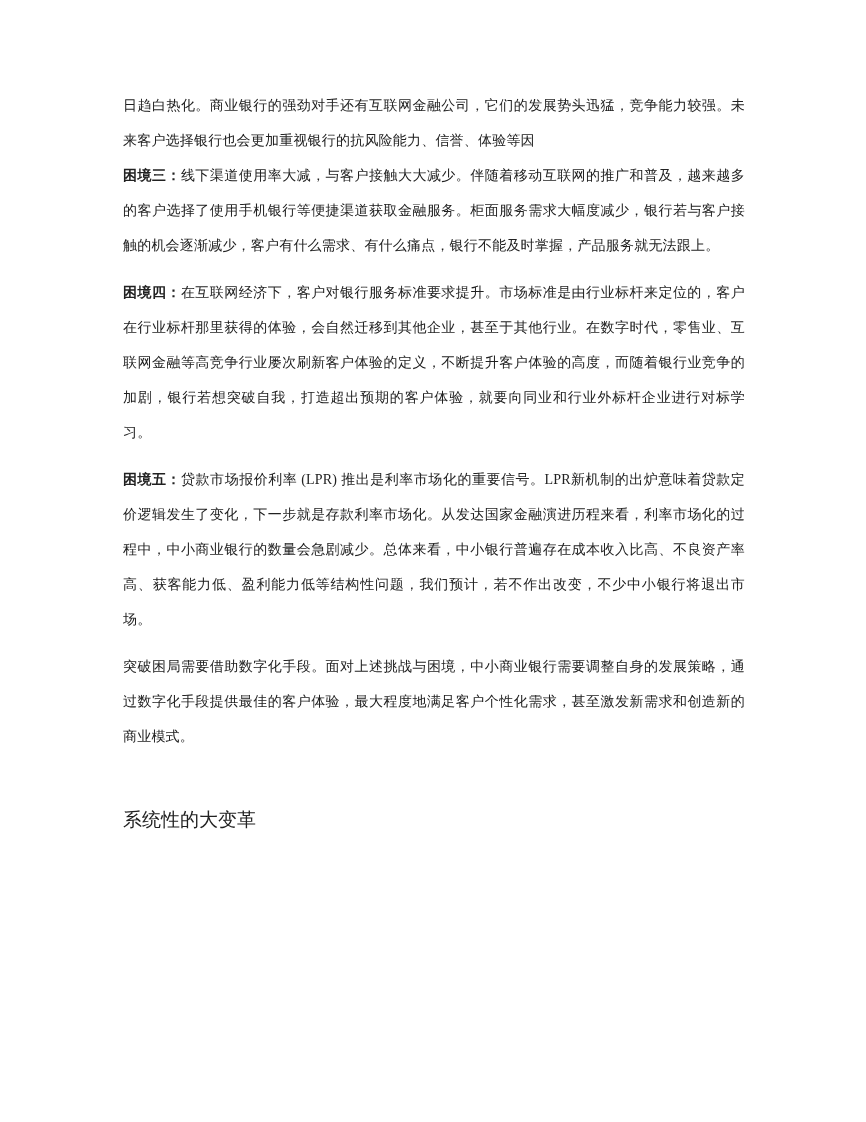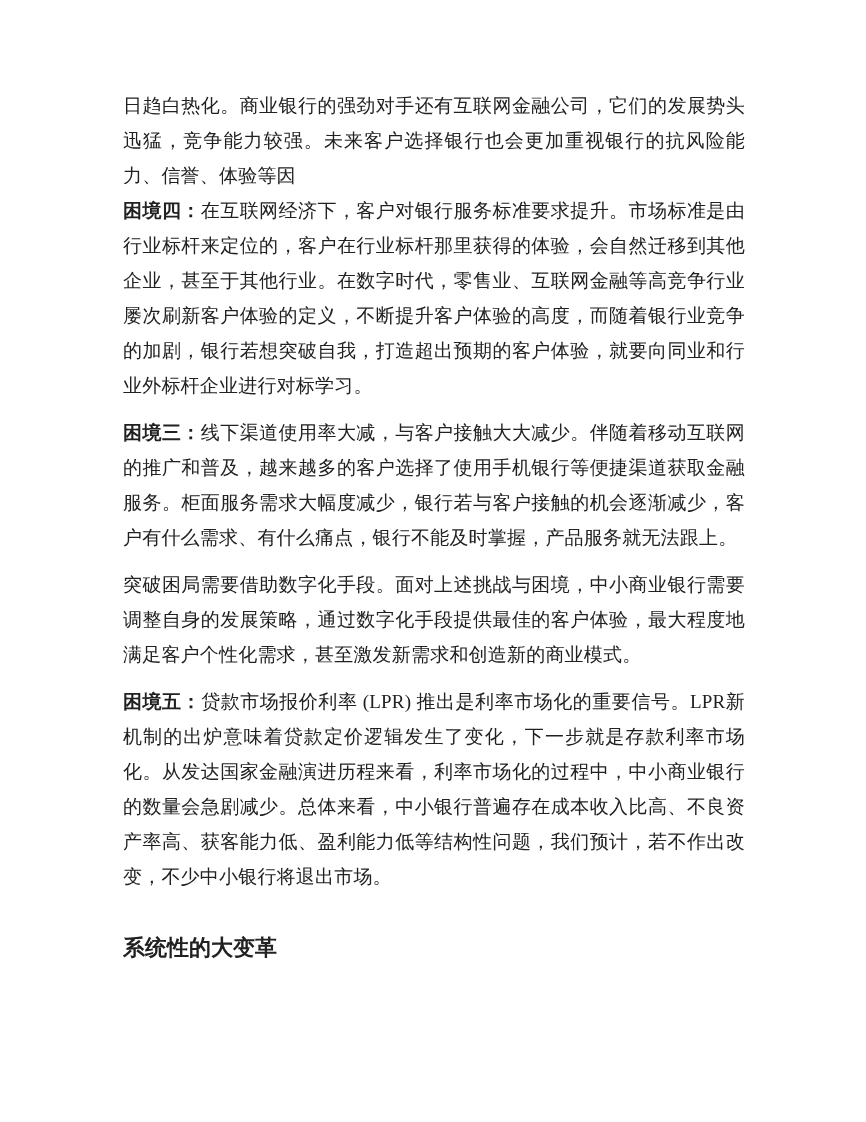--- a/index.html
+++ b/index.html
@@ -14,50 +14,50 @@
     font-family: "Liberation Serif", serif;
   }
   .page {
     position: absolute;
     left: 123px;
     top: 88px;
     width: 622px;
     color: #212121;
   }
   .para {
-    font-size: 19px;
+    font-size: 14px;
     line-height: 35px;
     text-align: justify;
     margin: 0 0 12px 0;
     letter-spacing: 0.2px;
   }
   .para.flush {
     margin-bottom: 0;
   }
   .para .lead {
     font-weight: bold;
   }
   .section-heading {
-    font-size: 22px;
+    font-size: 19px;
     line-height: 35px;
-    font-weight: bold;
-    margin: 36px 0 12px 0;
+    font-weight: normal;
+    margin: 48px 0 12px 0;
   }
 </style>
 </head>
 <body>
 
 <div class="page">
 
   <p class="para flush"><span class="lead"></span><span>日趋白热化。商业银行的强劲对手还有互联网金融公司，它们的发展势头迅猛，竞争能力较强。未来客户选择银行也会更加重视银行的抗风险能力、信誉、体验等因</span></p>
 
+  <p class="para"><span class="lead">困境三：</span><span>线下渠道使用率大减，与客户接触大大减少。伴随着移动互联网的推广和普及，越来越多的客户选择了使用手机银行等便捷渠道获取金融服务。柜面服务需求大幅度减少，银行若与客户接触的机会逐渐减少，客户有什么需求、有什么痛点，银行不能及时掌握，产品服务就无法跟上。</span></p>
+
   <p class="para"><span class="lead">困境四：</span><span>在互联网经济下，客户对银行服务标准要求提升。市场标准是由行业标杆来定位的，客户在行业标杆那里获得的体验，会自然迁移到其他企业，甚至于其他行业。在数字时代，零售业、互联网金融等高竞争行业屡次刷新客户体验的定义，不断提升客户体验的高度，而随着银行业竞争的加剧，银行若想突破自我，打造超出预期的客户体验，就要向同业和行业外标杆企业进行对标学习。</span></p>
 
-  <p class="para"><span class="lead">困境三：</span><span>线下渠道使用率大减，与客户接触大大减少。伴随着移动互联网的推广和普及，越来越多的客户选择了使用手机银行等便捷渠道获取金融服务。柜面服务需求大幅度减少，银行若与客户接触的机会逐渐减少，客户有什么需求、有什么痛点，银行不能及时掌握，产品服务就无法跟上。</span></p>
+  <p class="para"><span class="lead">困境五：</span><span>贷款市场报价利率 (LPR) 推出是利率市场化的重要信号。LPR新机制的出炉意味着贷款定价逻辑发生了变化，下一步就是存款利率市场化。从发达国家金融演进历程来看，利率市场化的过程中，中小商业银行的数量会急剧减少。总体来看，中小银行普遍存在成本收入比高、不良资产率高、获客能力低、盈利能力低等结构性问题，我们预计，若不作出改变，不少中小银行将退出市场。</span></p>
 
   <p class="para"><span class="lead"></span><span>突破困局需要借助数字化手段。面对上述挑战与困境，中小商业银行需要调整自身的发展策略，通过数字化手段提供最佳的客户体验，最大程度地满足客户个性化需求，甚至激发新需求和创造新的商业模式。</span></p>
-
-  <p class="para"><span class="lead">困境五：</span><span>贷款市场报价利率 (LPR) 推出是利率市场化的重要信号。LPR新机制的出炉意味着贷款定价逻辑发生了变化，下一步就是存款利率市场化。从发达国家金融演进历程来看，利率市场化的过程中，中小商业银行的数量会急剧减少。总体来看，中小银行普遍存在成本收入比高、不良资产率高、获客能力低、盈利能力低等结构性问题，我们预计，若不作出改变，不少中小银行将退出市场。</span></p>
 
 
   <h2 class="section-heading">系统性的大变革</h2>
 
 </div>
 
 </body></html>

